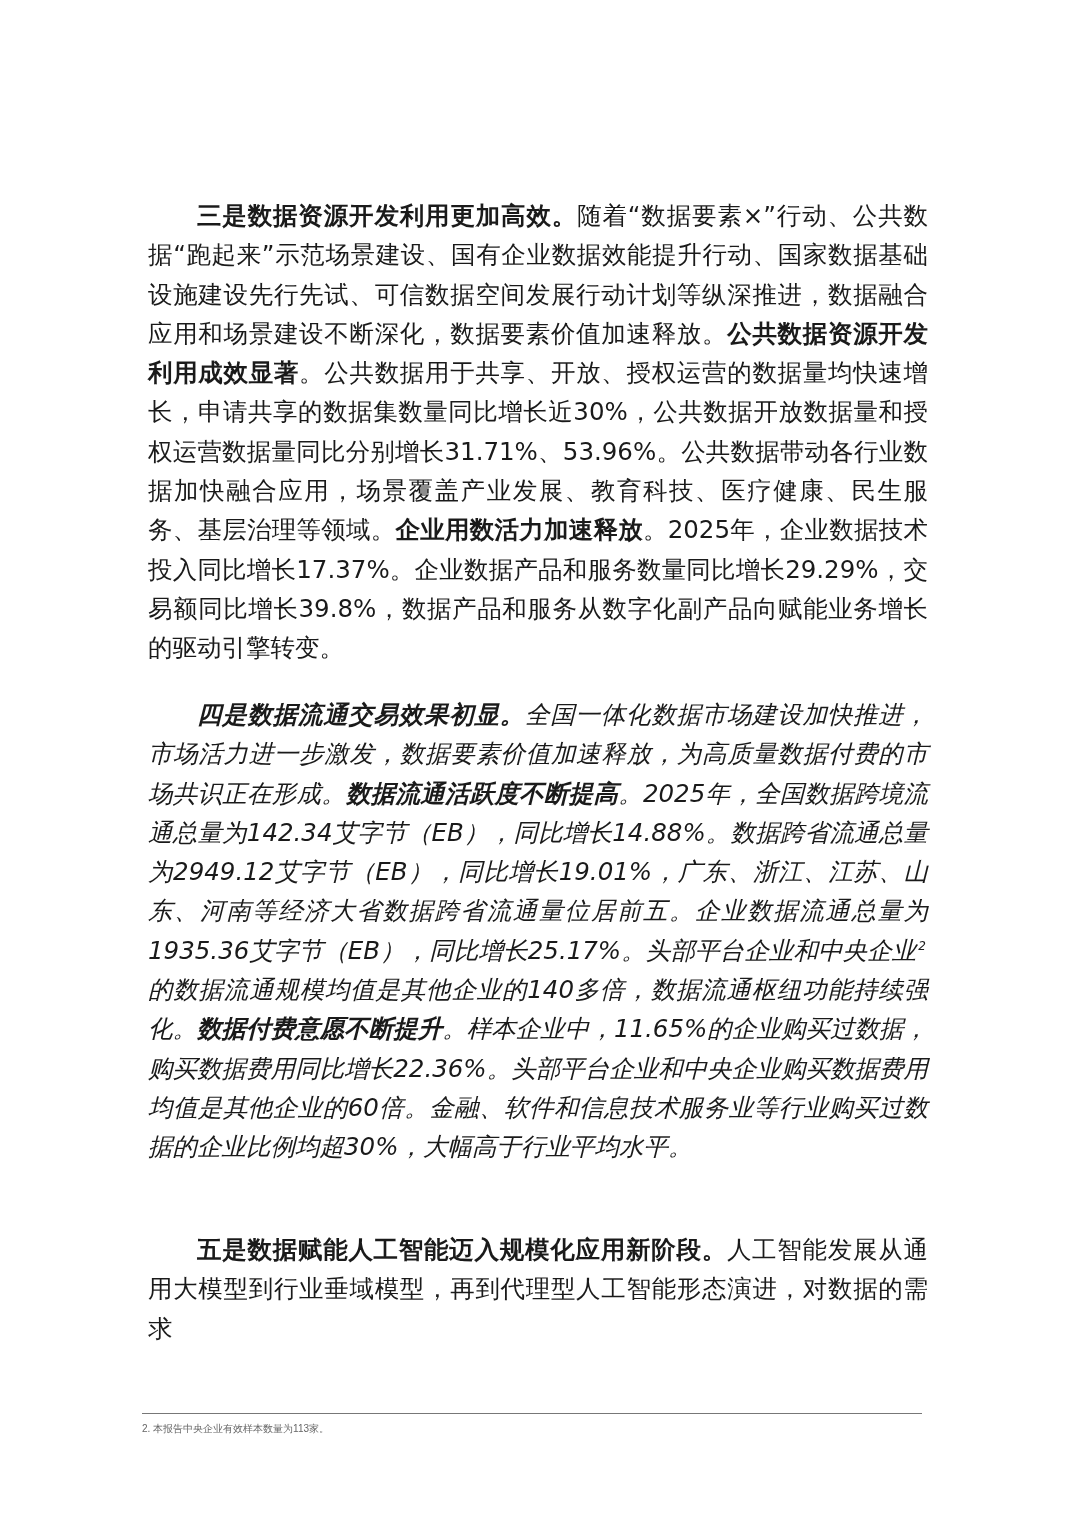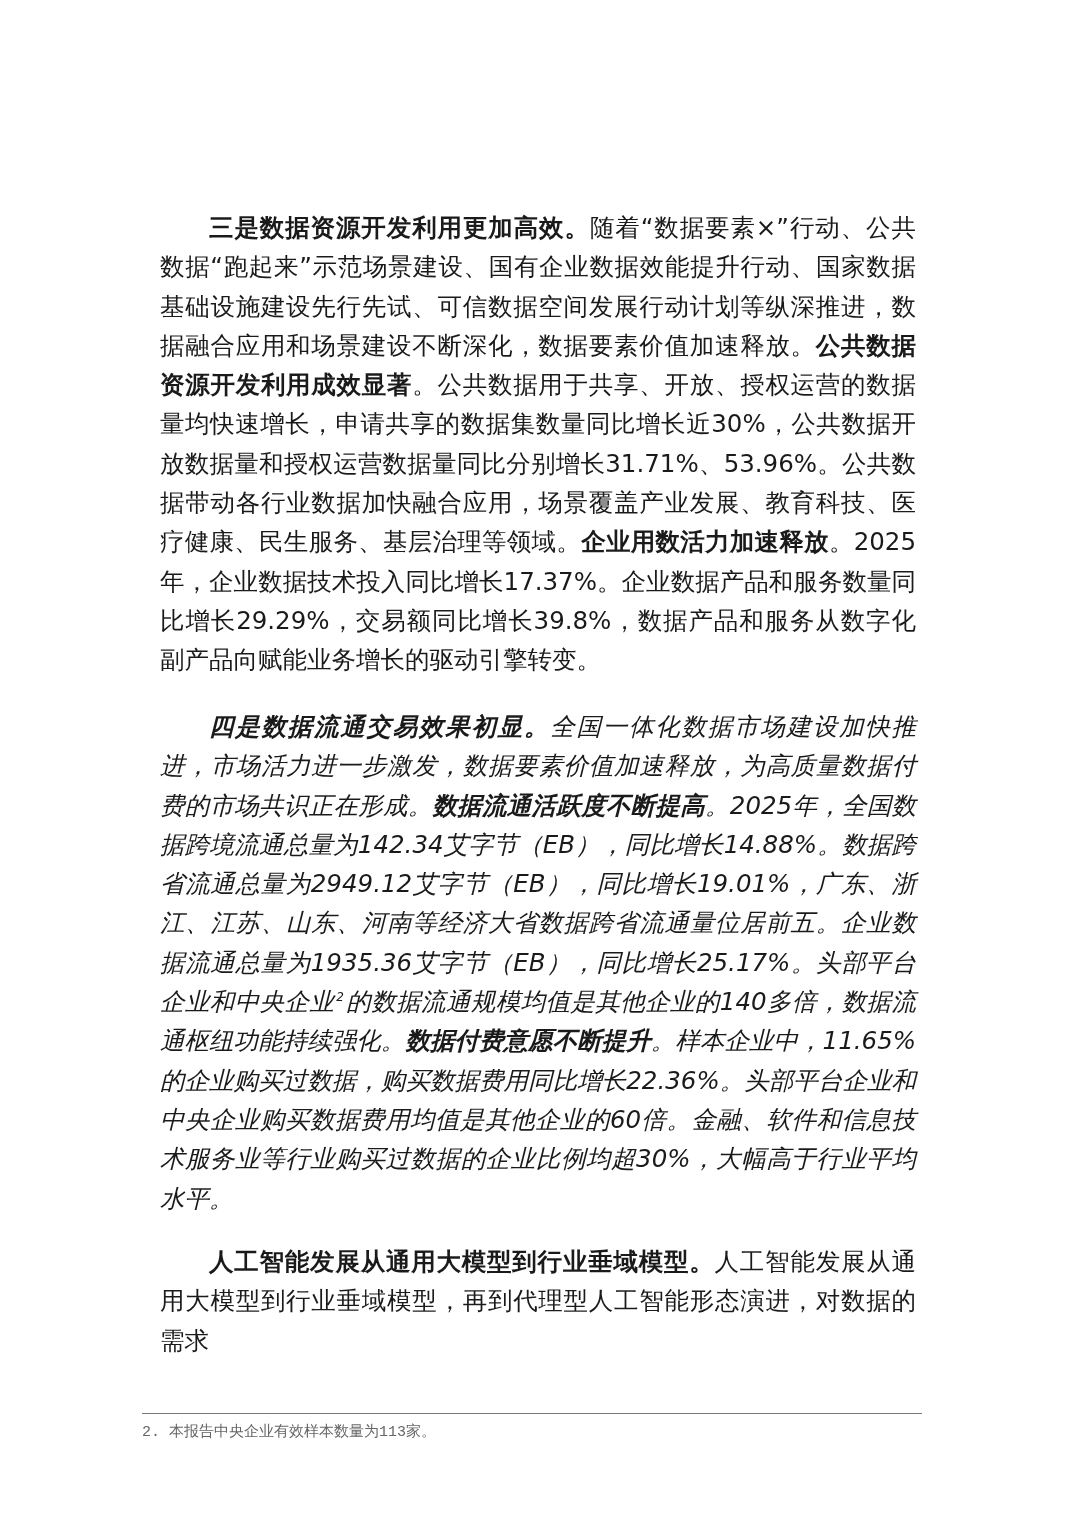--- a/index.html
+++ b/index.html
@@ -1,40 +1,40 @@
 <!DOCTYPE html>
 <html><head>
   <meta charset="utf-8">
   <style>
     html, body { margin: 0; padding: 0; background: #ffffff; }
     body { width: 1080px; height: 1533px; position: relative; overflow: hidden;
            font-family: "DejaVu Sans", "Liberation Sans", sans-serif; color: #1a1a1a; }
     .page { position: absolute; left: 148px; top: 0; width: 780px; }
-    .para { font-size: 24.5px; line-height: 39.3px; text-align: justify; margin: 12px;
+    .para { font-size: 24.5px; line-height: 39.3px; text-align: justify; margin: 0;
             text-indent: 49px; letter-spacing: 0px; }
     .para b { font-weight: bold; }
     #p1 { position: absolute; top: 196px; }
     #p2 { position: absolute; top: 695px; font-style: italic; }
     #p3 { position: absolute; top: 1230px; }
     .fn-rule { position: absolute; left: 142px; top: 1413px; width: 780px; height: 1px; background: #777; }
-    .fn { position: absolute; left: 142px; top: 1422px; font-size: 15px; color: #666;
-          font-family: Liberation Mono, monospace; }
+    .fn { position: absolute; left: 142px; top: 1422px; font-size: 10px; color: #666;
+          font-family: Liberation Sans, sans-serif; }
     sup { font-size: 12px; vertical-align: super; line-height: 0; margin: 0 2px; }
   </style>
 </head>
 <body>
 
 <div class="page">
   <p class="para" id="p1">
     <b>三是数据资源开发利用更加高效。</b><span>随着“数据要素×”行动、公共数据“跑起来”示范场景建设、国有企业数据效能提升行动、国家数据基础设施建设先行先试、可信数据空间发展行动计划等纵深推进，数据融合应用和场景建设不断深化，数据要素价值加速释放。</span><b>公共数据资源开发利用成效显著</b><span>。公共数据用于共享、开放、授权运营的数据量均快速增长，申请共享的数据集数量同比增长近30%，公共数据开放数据量和授权运营数据量同比分别增长31.71%、53.96%。公共数据带动各行业数据加快融合应用，场景覆盖产业发展、教育科技、医疗健康、民生服务、基层治理等领域。</span><b>企业用数活力加速释放</b><span>。2025年，企业数据技术投入同比增长17.37%。企业数据产品和服务数量同比增长29.29%，交易额同比增长39.8%，数据产品和服务从数字化副产品向赋能业务增长的驱动引擎转变。</span>
   </p>
 
   <p class="para" id="p2">
     <b>四是数据流通交易效果初显。</b><span>全国一体化数据市场建设加快推进，市场活力进一步激发，数据要素价值加速释放，为高质量数据付费的市场共识正在形成。</span><b>数据流通活跃度不断提高</b><span>。2025年，全国数据跨境流通总量为142.34艾字节（EB），同比增长14.88%。数据跨省流通总量为2949.12艾字节（EB），同比增长19.01%，广东、浙江、江苏、山东、河南等经济大省数据跨省流通量位居前五。企业数据流通总量为1935.36艾字节（EB），同比增长25.17%。头部平台企业和中央企业</span><sup>2</sup><span>的数据流通规模均值是其他企业的140多倍，数据流通枢纽功能持续强化。</span><b>数据付费意愿不断提升</b><span>。样本企业中，11.65%的企业购买过数据，购买数据费用同比增长22.36%。头部平台企业和中央企业购买数据费用均值是其他企业的60倍。金融、软件和信息技术服务业等行业购买过数据的企业比例均超30%，大幅高于行业平均水平。</span>
   </p>
 
   <p class="para" id="p3">
-    <b>人工智能发展从通用大模型到行业垂域模型。</b><span>人工智能发展从通用大模型到行业垂域模型，再到代理型人工智能形态演进，对数据的需求</span>
+    <b>五是数据赋能人工智能迈入规模化应用新阶段。</b><span>人工智能发展从通用大模型到行业垂域模型，再到代理型人工智能形态演进，对数据的需求</span>
   </p>
 </div>
 
 <div class="fn-rule"></div>
 <div class="fn">2. 本报告中央企业有效样本数量为113家。</div>
 
 </body></html>

